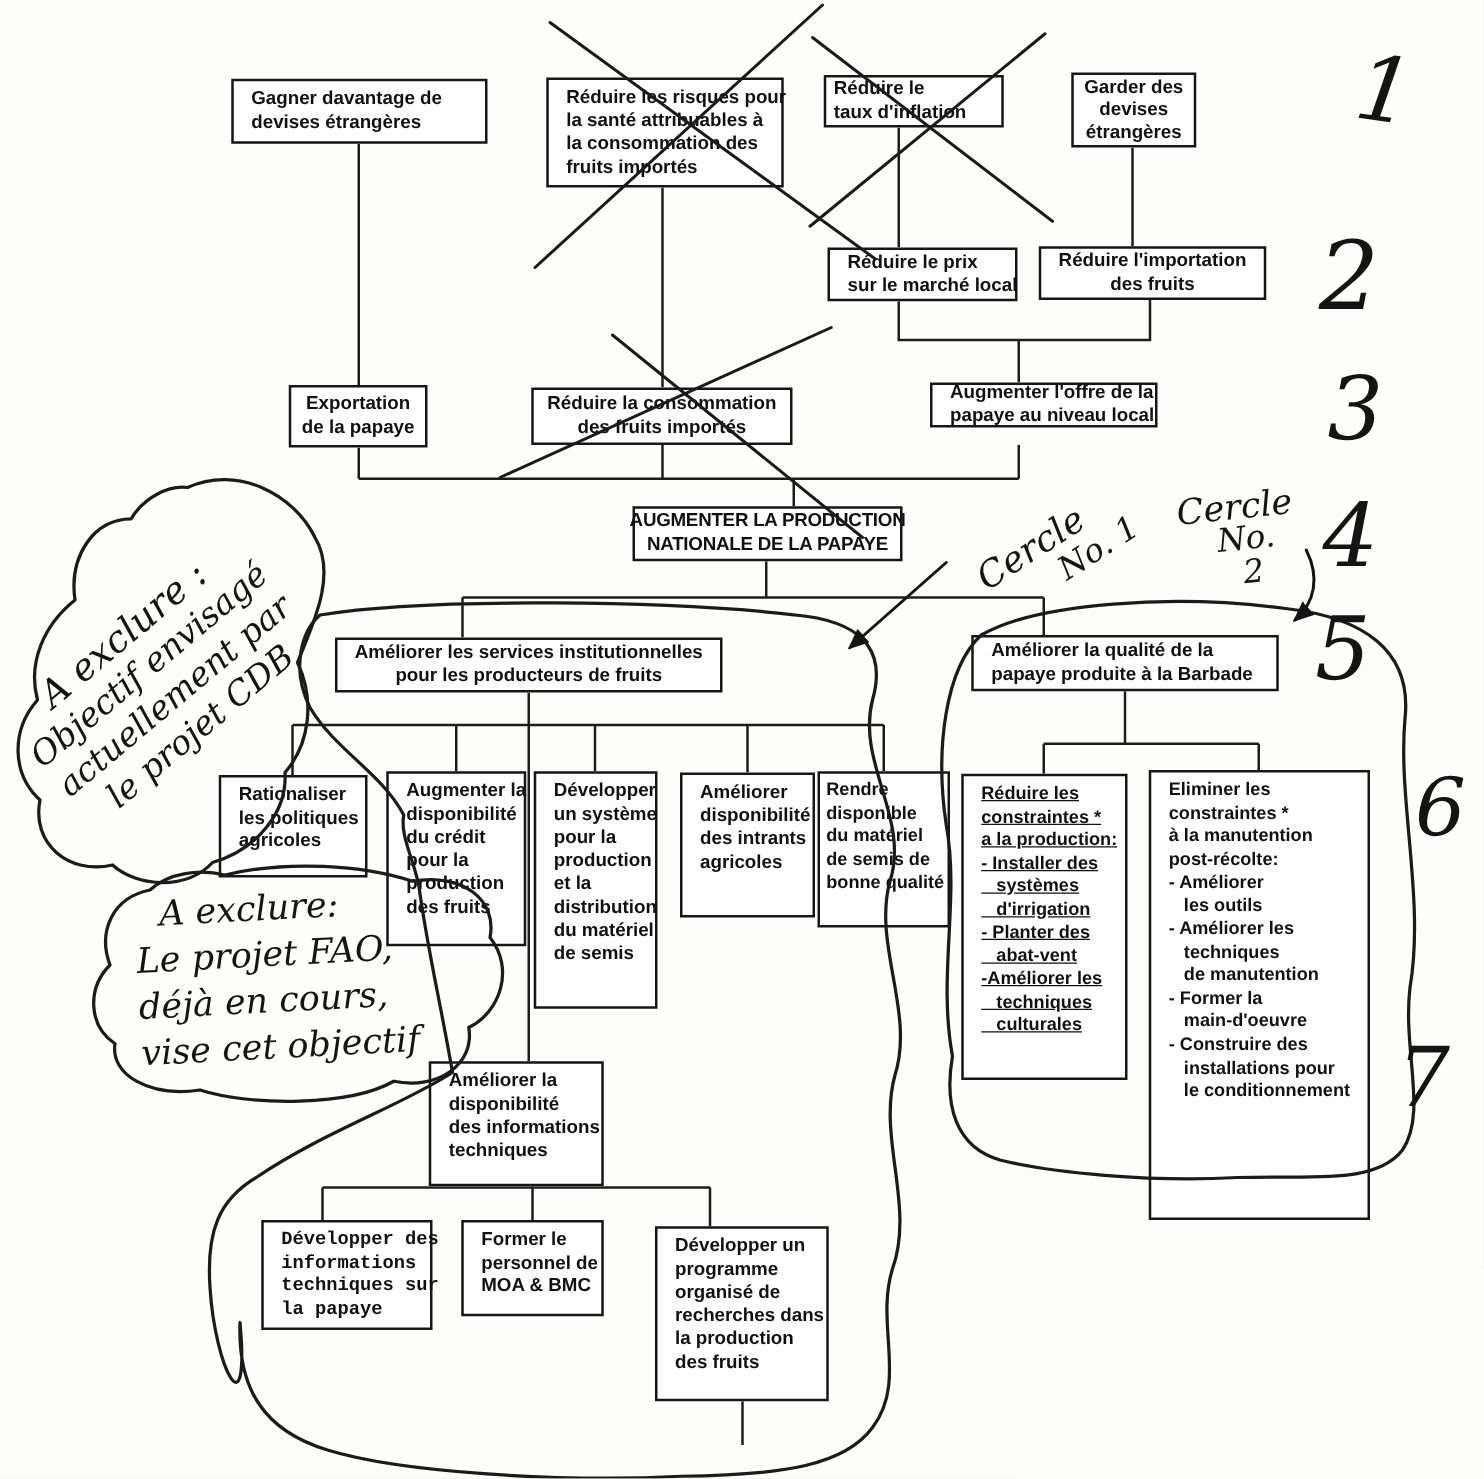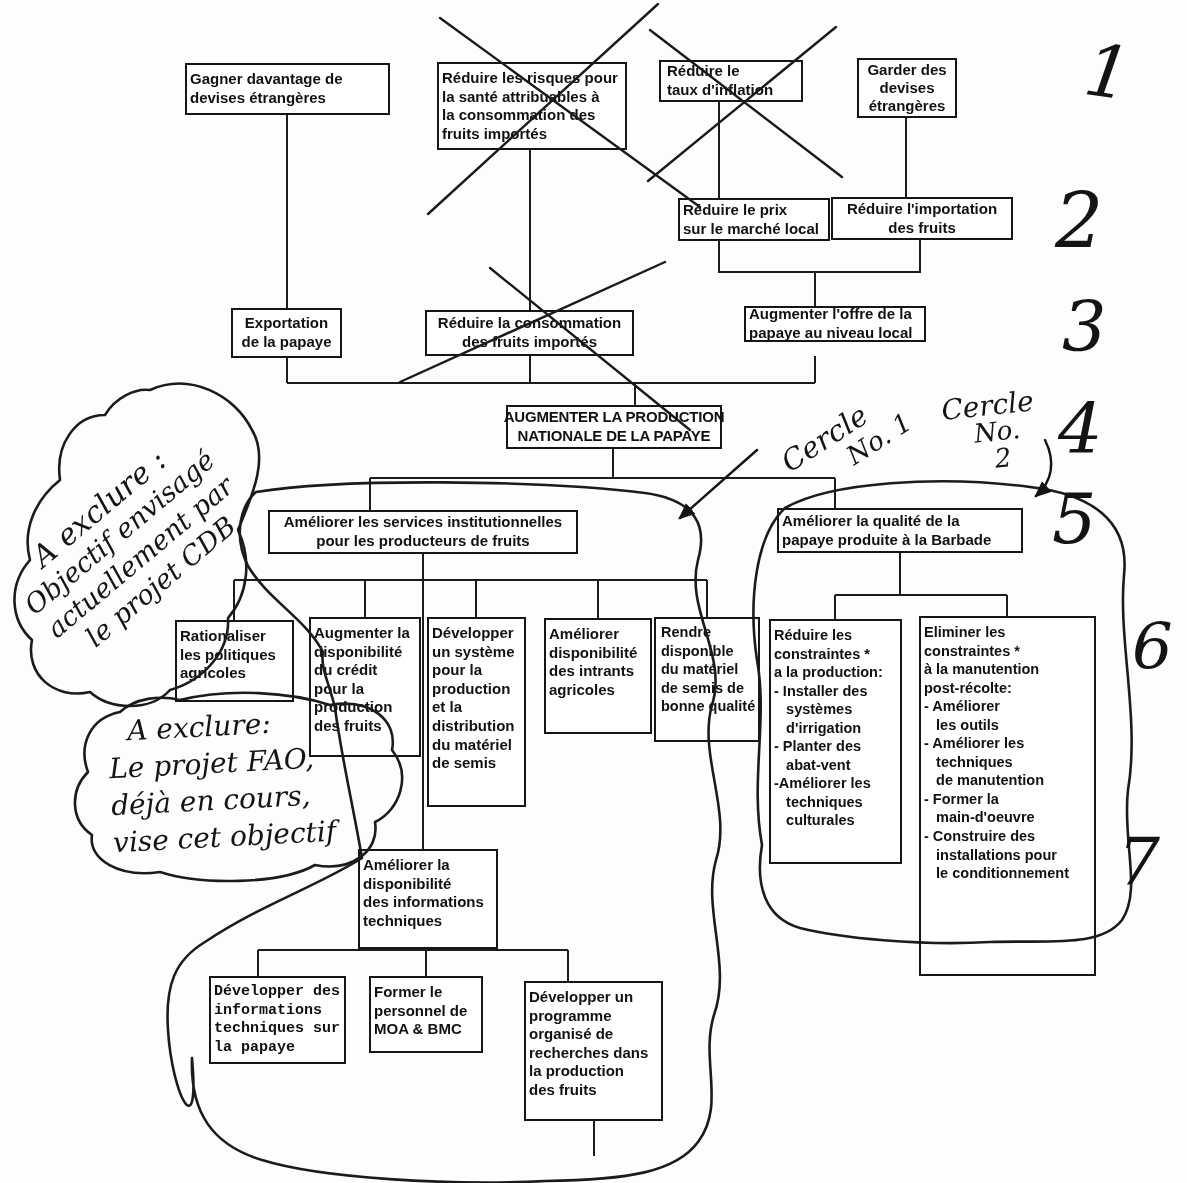--- a/index.html
+++ b/index.html
@@ -2,21 +2,21 @@
 <html><head>
 <meta charset="utf-8">
 <style>
   html,body{margin:0;padding:0;background:#e8e8e8;}
   #canvas{position:relative;width:1187px;height:1183px;background:#fdfdfc;overflow:hidden;
           font-family:"Liberation Sans",sans-serif;color:#111;}
   svg.layer{position:absolute;left:0;top:0;pointer-events:none;}
   #lines-under{z-index:1;}
   .box{position:absolute;z-index:2;box-sizing:border-box;border:2px solid #161616;background:#fff;
        font-weight:bold;font-size:15px;line-height:1.24;white-space:pre;
-       padding:5px 3px;display:flex;align-items:center;justify-content:flex-start;text-align:left;}
+       padding:5px 14px;display:flex;align-items:center;justify-content:flex-start;text-align:left;}
   .box.center{justify-content:center;text-align:center;}
   .box.top{align-items:flex-start;}
   .box.small{font-size:14.5px;line-height:1.28;}
   .box.title{font-size:15px;letter-spacing:-0.2px;}
   #overlay{z-index:3;}
   .hand{position:absolute;z-index:4;font-family:"DejaVu Serif",serif;font-style:italic;color:#141414;}
   .hand div{white-space:pre;}
   .num{position:absolute;z-index:4;font-family:"DejaVu Serif",serif;font-style:italic;font-weight:400;color:#141414;}
 </style>
 </head>
@@ -65,21 +65,21 @@
 devises étrangères</div>
   <div class="box top" style="left:437px;top:62px;width:190px;height:88px;">Réduire les risques pour
 la santé attribuables à
 la consommation des
 fruits importés</div>
   <div class="box" style="left:659px;top:60px;width:144px;height:42px;padding:3px 6px;">Réduire le
 taux d'inflation</div>
   <div class="box center" style="left:857px;top:58px;width:100px;height:60px;padding:3px 5px;line-height:1.18;">Garder des
 devises
 étrangères</div>
-  <div class="box" style="left:678px;top:198px;width:152px;height:43px;">Réduire le prix
+  <div class="box" style="left:662px;top:198px;width:152px;height:43px;">Réduire le prix
 sur le marché local</div>
   <div class="box center" style="left:831px;top:197px;width:182px;height:43px;">Réduire l'importation
 des fruits</div>
   <div class="box center" style="left:231px;top:308px;width:111px;height:50px;">Exportation
 de la papaye</div>
   <div class="box center" style="left:425px;top:310px;width:209px;height:46px;">Réduire la consommation
 des fruits importés</div>
   <div class="box" style="left:724px;top:306px;width:182px;height:36px;margin-left:20px;">Augmenter l'offre de la
 papaye au niveau local</div>
   <div class="box center title" style="left:506px;top:405px;width:216px;height:44px;">AUGMENTER LA PRODUCTION
@@ -107,21 +107,21 @@
 de semis</div>
   <div class="box top" style="left:544px;top:618px;width:108px;height:116px;">Améliorer
 disponibilité
 des intrants
 agricoles</div>
   <div class="box top small" style="left:654px;top:617px;width:106px;height:125px;padding:4px 5px;">Rendre
 disponible
 du matériel
 de semis de
 bonne qualité</div>
-  <div class="box top small" style="left:769px;top:619px;width:133px;height:245px;">Réduire les
+  <div class="box top small" style="left:769px;top:619px;width:133px;height:245px;text-decoration:underline;">Réduire les
 constraintes *
 a la production:
 - Installer des
    systèmes
    d'irrigation
 - Planter des
    abat-vent
 -Améliorer les
    techniques
    culturales</div>
@@ -132,21 +132,21 @@
 - Améliorer
    les outils
 - Améliorer les
    techniques
    de manutention
 - Former la
    main-d'oeuvre
 - Construire des
    installations pour
    le conditionnement</div>
-  <div class="box top" style="left:358px;top:849px;width:140px;height:100px;">Améliorer la
+  <div class="box top" style="left:343px;top:849px;width:140px;height:100px;">Améliorer la
 disponibilité
 des informations
 techniques</div>
   <div class="box top" style="left:209px;top:976px;width:137px;height:88px;font-family:Liberation Mono, monospace;">Développer des
 informations
 techniques sur
 la papaye</div>
   <div class="box top" style="left:369px;top:976px;width:114px;height:77px;">Former le
 personnel de
 MOA &amp; BMC</div>

